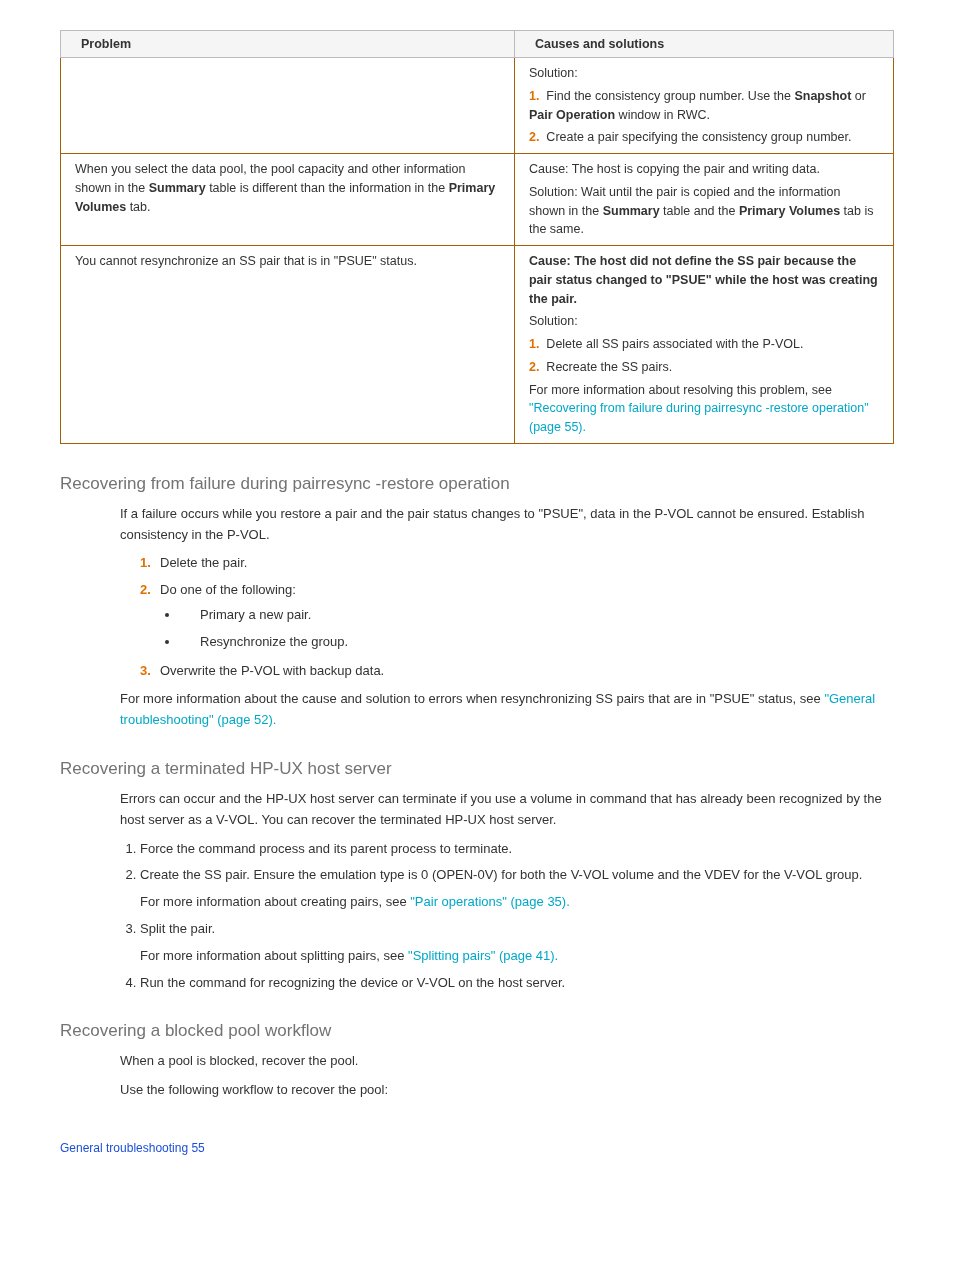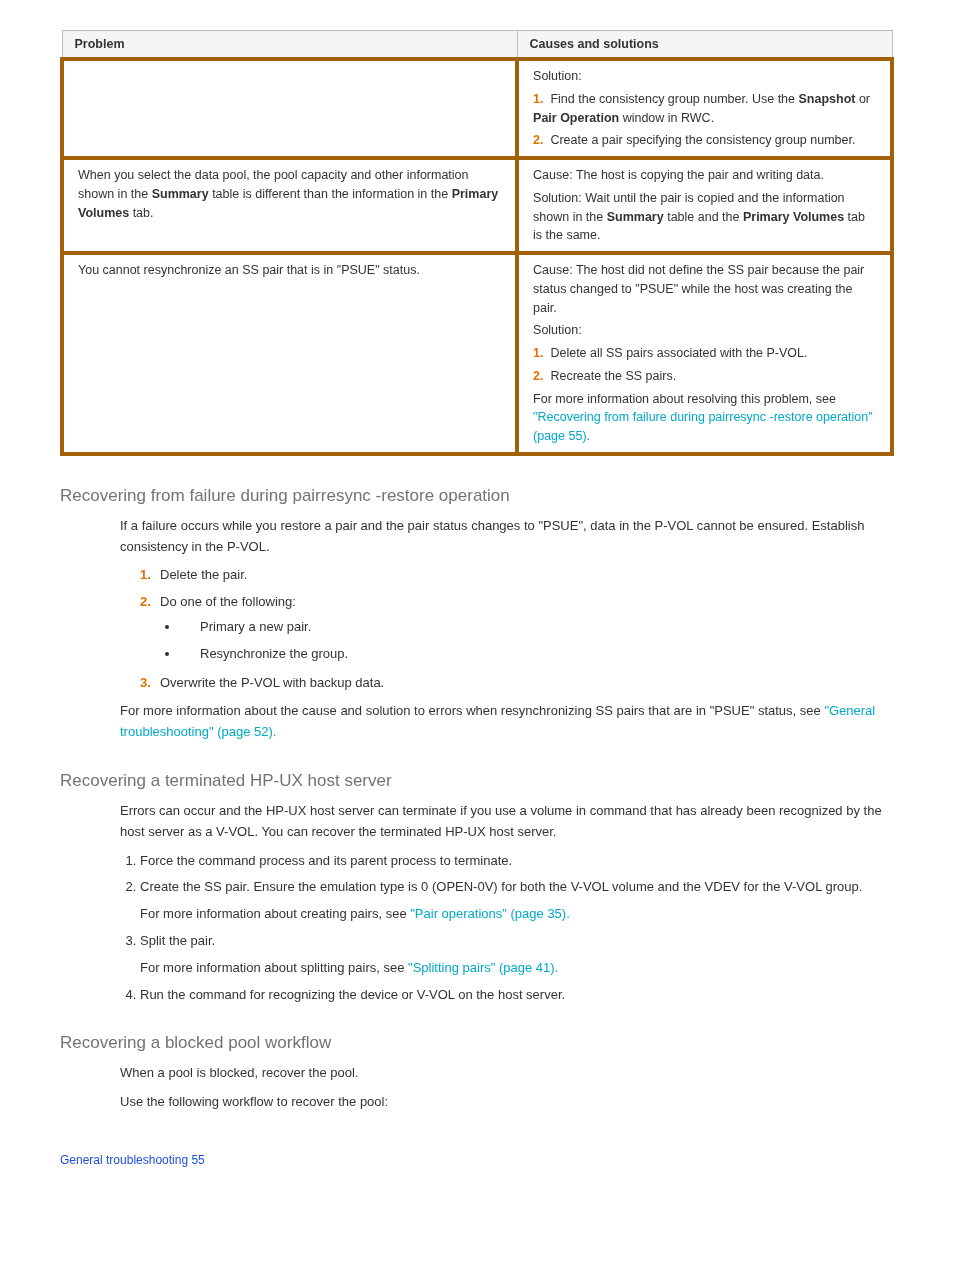--- a/index.html
+++ b/index.html
@@ -20,27 +20,27 @@
     
     .main-table {
       width: 100%;
       border-collapse: collapse;
       margin-bottom: 30px;
       font-size: 12.5px;
     }
     .main-table th {
       background: #f5f5f5;
       border: 1px solid #bbb;
-      padding: 6px 12px;
+      padding: 6px 20px;
       text-align: left;
       font-weight: bold;
       font-size: 12.5px;
     }
     .main-table td {
-      border: 4px solid #a16207;
+      border: 1px solid #a16207;
       padding: 6px 14px;
       vertical-align: top;
       line-height: 1.5;
     }
 
     
     .section-heading {
       color: #737373;
       font-size: 17px;
       font-weight: normal;
@@ -156,21 +156,21 @@
         <div style="margin-bottom:4px;">Cause: The host is copying the pair and writing data.</div>
         <div>Solution: Wait until the pair is copied and the information shown in the <strong>Summary</strong> table and the <strong>Primary Volumes</strong> tab is the same.</div>
       </td>
     </tr>
 
     <tr>
       <td>
         You cannot resynchronize an SS pair that is in "PSUE" status.
       </td>
       <td>
-        <div style="margin-bottom:4px;">Cause: The host did not define the SS pair because the pair status changed to "PSUE" while the host was creating the pair.</div>
+        <div style="margin-bottom:4px;font-weight:bold;">Cause: The host did not define the SS pair because the pair status changed to "PSUE" while the host was creating the pair.</div>
         <div style="margin-bottom:4px;">Solution:</div>
         <div style="margin-bottom:4px;">
           <span class="orange-num">1.</span>
           &nbsp;Delete all SS pairs associated with the P-VOL.
         </div>
         <div style="margin-bottom:4px;">
           <span class="orange-num">2.</span>
           &nbsp;Recreate the SS pairs.
         </div>
         <div>For more information about resolving this problem, see <a href="#">"Recovering from failure during pairresync -restore operation" (page 55).</a></div>

